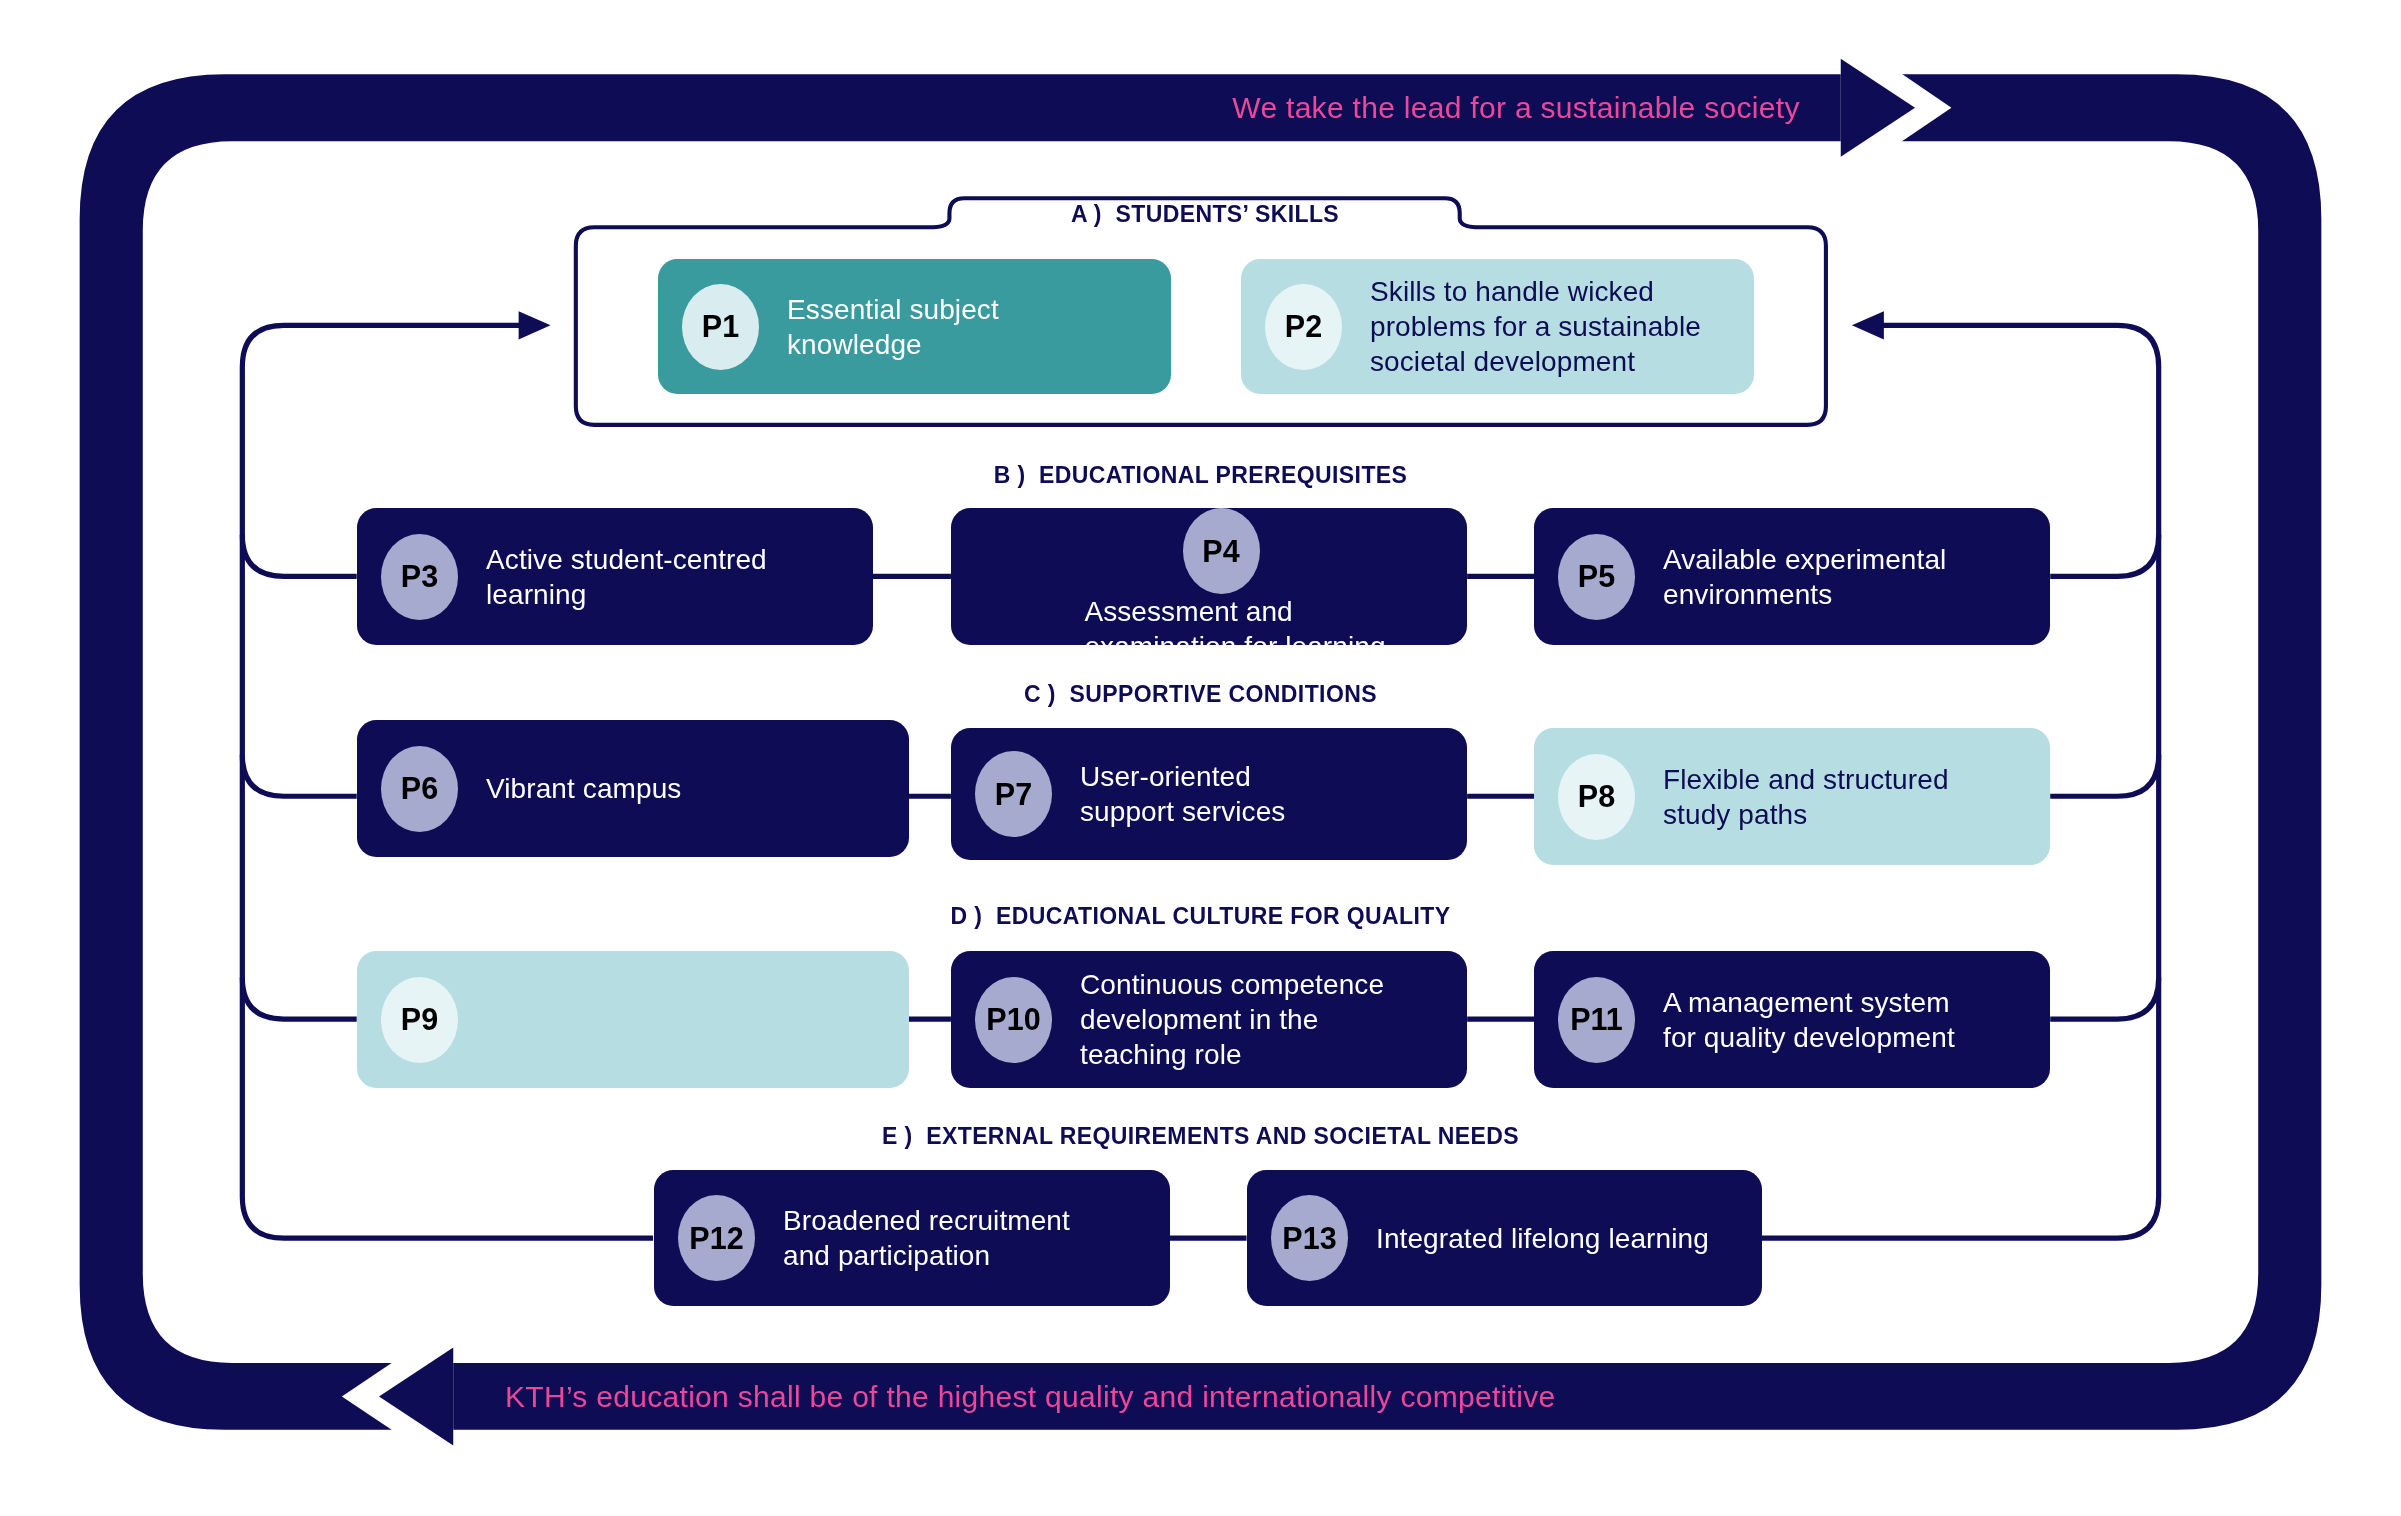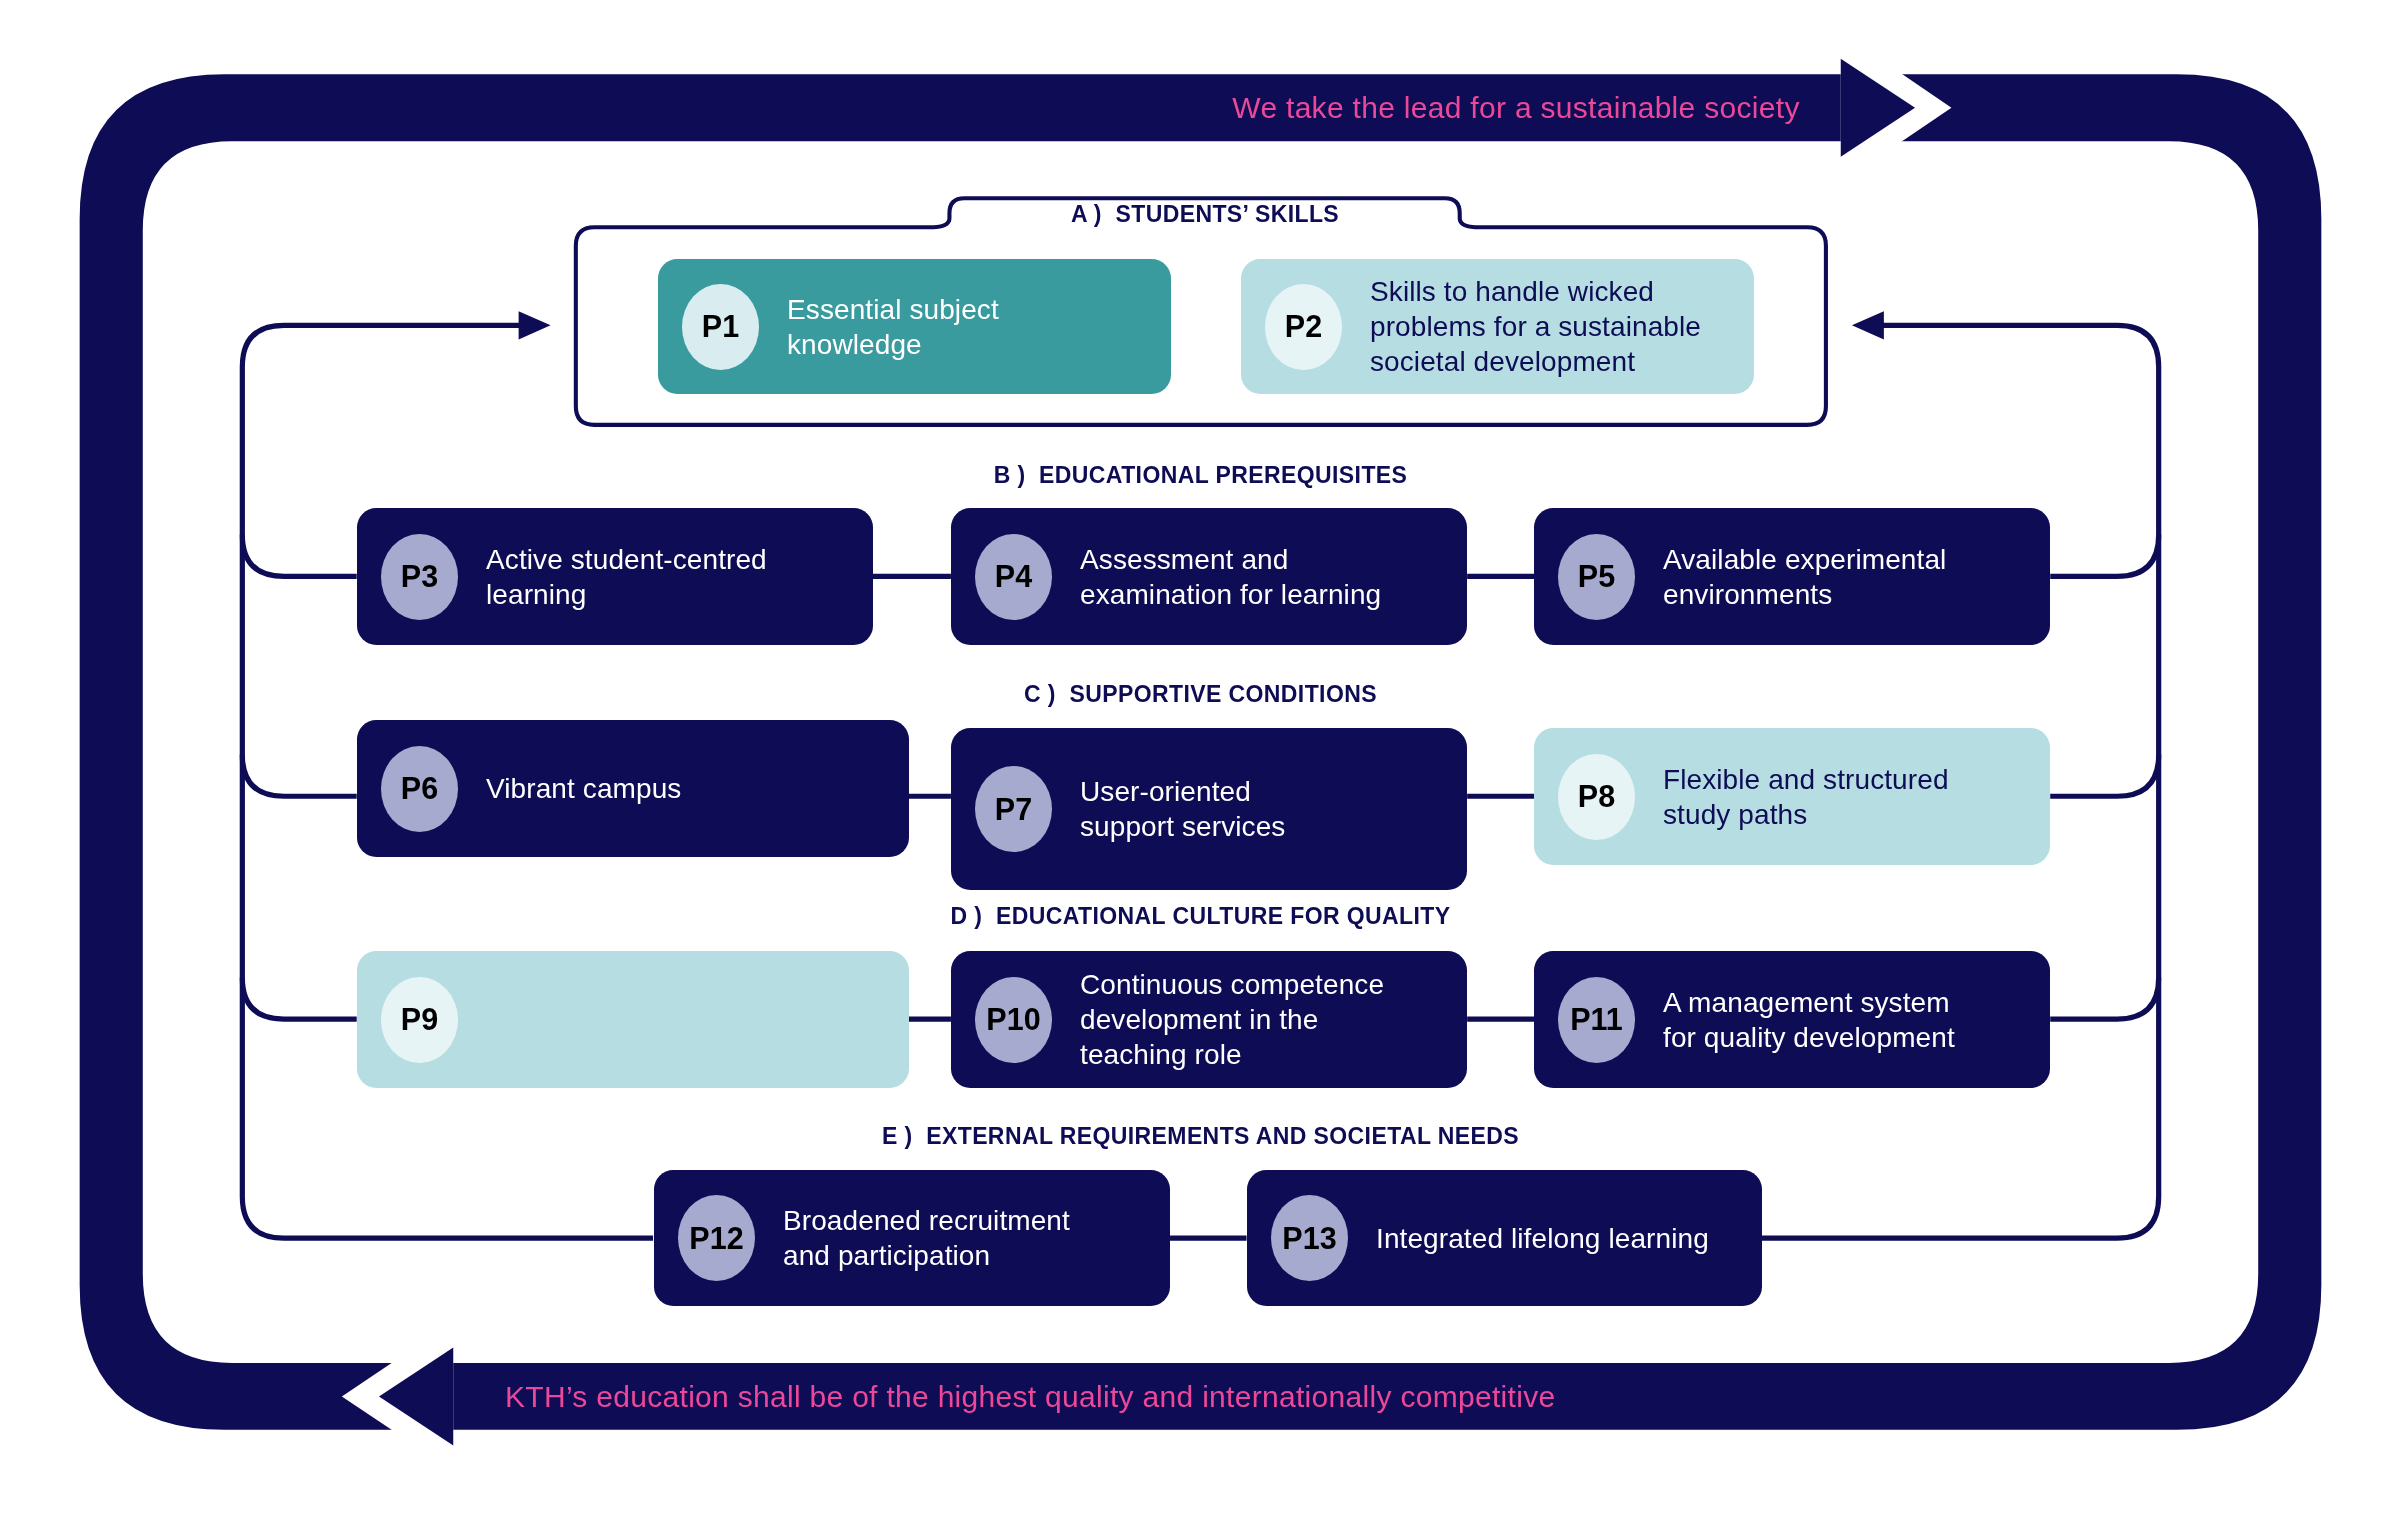--- a/index.html
+++ b/index.html
@@ -41,24 +41,24 @@
   .pbox .ptext{
     margin-left:28px;font-size:28px;line-height:35px;font-weight:500;
     white-space:pre-line;letter-spacing:0.1px;
   }
   .pbox.navy .ptext, .pbox.teal .ptext{color:#ffffff;}
   .pbox.light .ptext{color:#0E0C54;}
   
   #p1{left:658px;top:259px;width:513px;height:135px;}
   #p2{left:1241px;top:259px;width:513px;height:135px;}
   #p3{left:357px;top:508px;width:516px;height:137px;}
-  #p4{left:951px;top:508px;width:516px;height:137px;}
+  #p4{left:951px;top:508px;width:516px;height:137px;flex-direction:column;}
   #p5{left:1534px;top:508px;width:516px;height:137px;}
   #p6{left:357px;top:720px;width:552px;height:137px;}
-  #p7{left:951px;top:728px;width:516px;height:162px;}
+  #p7{left:951px;top:728px;width:516px;height:132px;}
   #p8{left:1534px;top:728px;width:516px;height:137px;}
   #p9{left:357px;top:951px;width:552px;height:137px;gap:26px;}
   #p10{left:951px;top:951px;width:516px;height:137px;}
   #p11{left:1534px;top:951px;width:516px;height:137px;}
   #p12{left:654px;top:1170px;width:516px;height:136px;}
   #p13{left:1247px;top:1170px;width:515px;height:136px;}
 </style>
 </head>
 <body>
 

